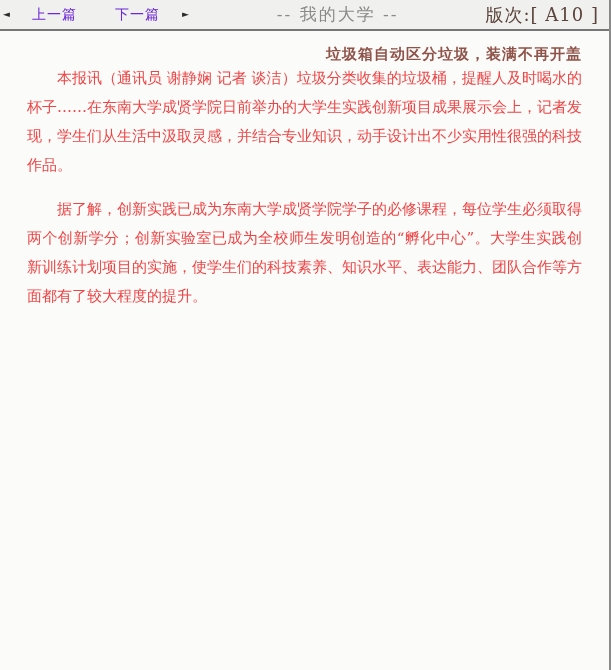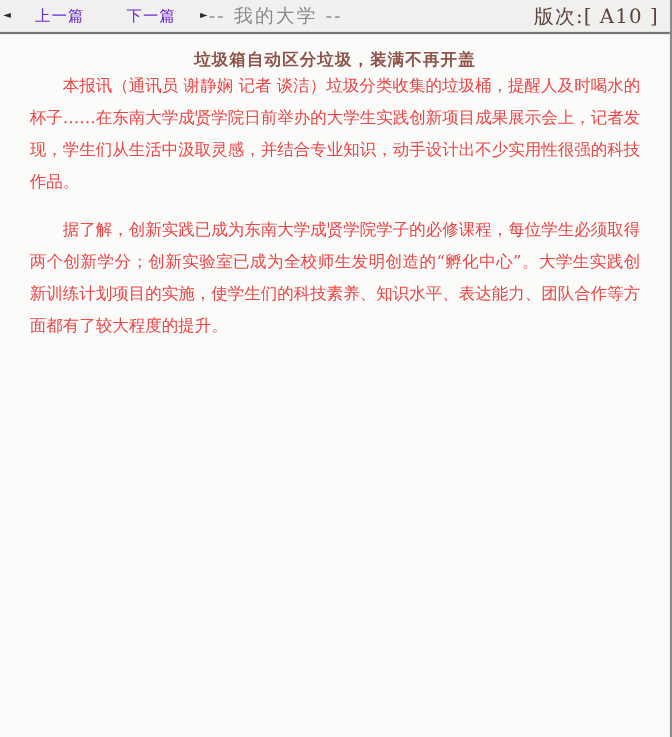--- a/index.html
+++ b/index.html
@@ -40,35 +40,36 @@
   .nav-link {
     cursor: pointer;
     color: #6d28d9;
     text-decoration: none;
     margin: 0 17px;
     letter-spacing: 1px;
     font-family: Liberation Mono, monospace;
   }
   .toolbar-center {
     flex: 1;
+    text-align: center;
     font-size: 17px;
     color: #8a8a88;
     letter-spacing: 2px;
     white-space: nowrap;
   }
   .toolbar-right {
     white-space: nowrap;
     font-size: 18px;
     color: #5c443c;
     letter-spacing: 1px;
   }
   
   .article { padding: 12px 27px 0 27px; }
   .article-subtitle {
-    text-align: center;
+    text-align: right;
     font-size: 15px;
     font-weight: bold;
     color: #8f5349;
     letter-spacing: 1px;
     margin-top: 2px;
   }
   .article-title {
     text-align: center;
     font-size: 26px;
     font-weight: bold;

